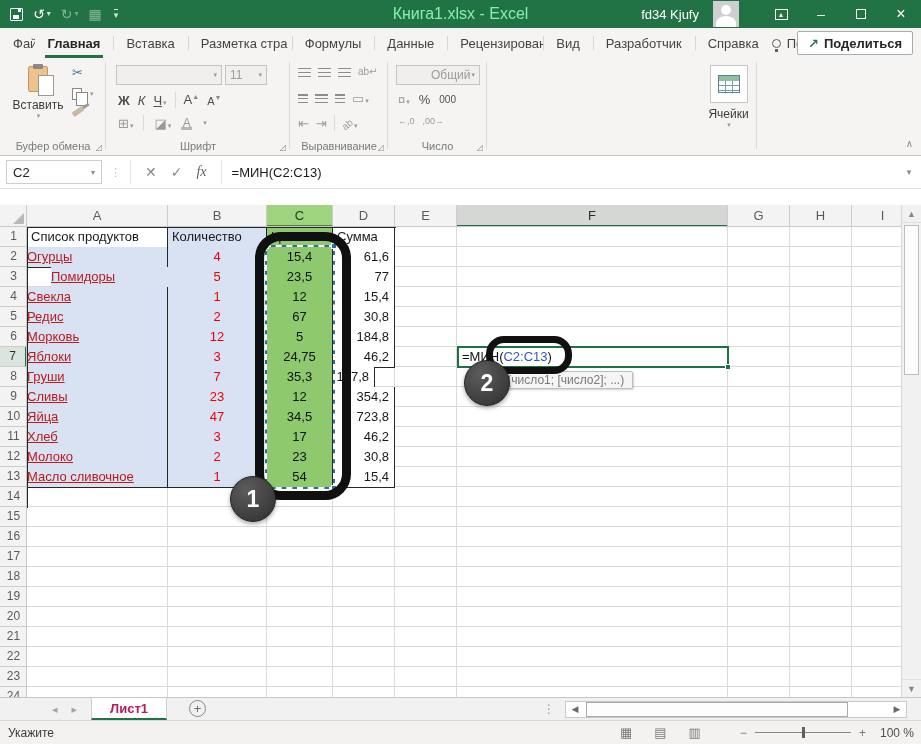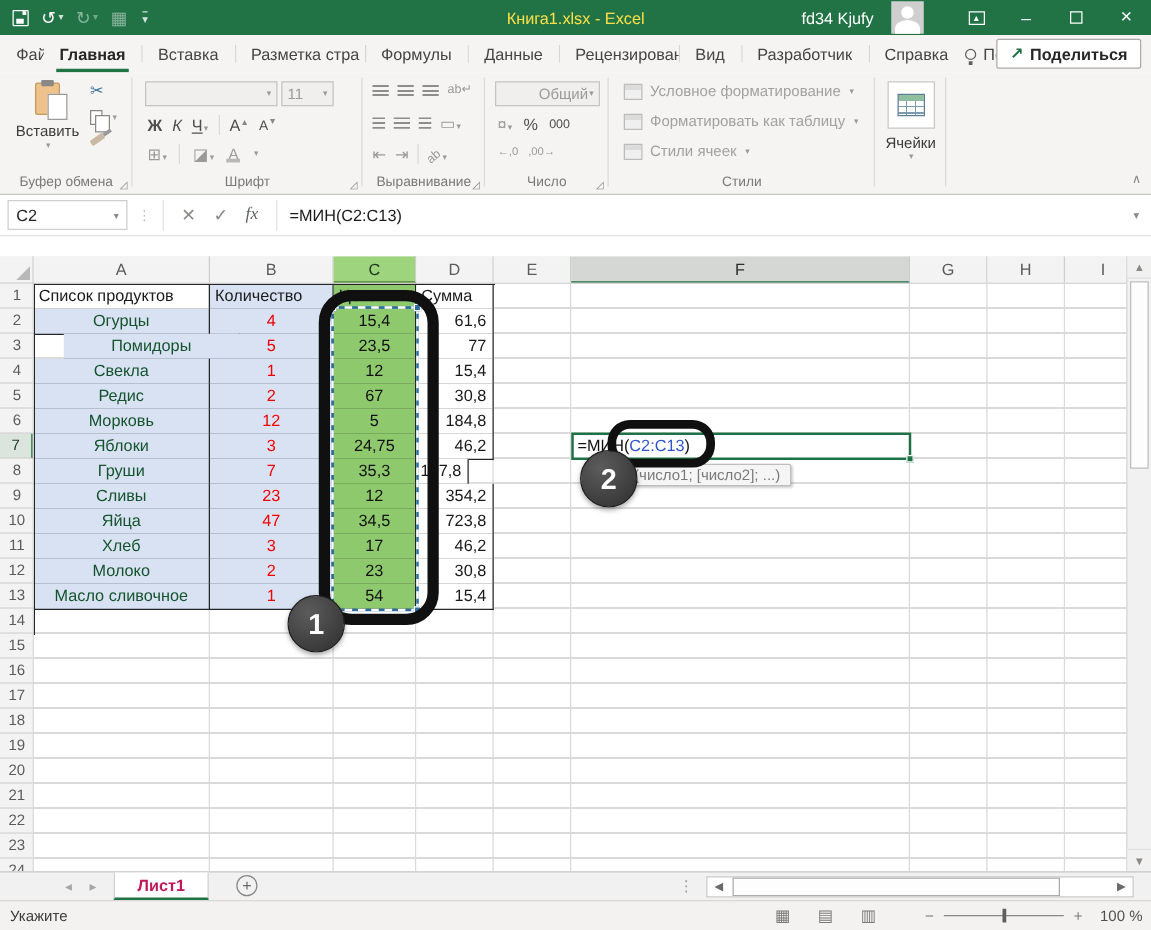--- a/index.html
+++ b/index.html
@@ -9,21 +9,21 @@
 
   
   .titlebar { position:absolute; left:0; top:0; width:921px; height:28px; background:#217346; color:#fff; display:flex; align-items:center; }
   .qat { display:flex; align-items:center; gap:10px; padding-left:10px; }
   .qat .qbtn { display:flex; align-items:center; color:#fff; font-size:14px; line-height:1; }
   .qat .dim { opacity:.45; }
   .qat .mini-chev { font-size:8px; margin-left:2px; opacity:.8; }
   .floppy { width:13px; height:13px; border:1.5px solid #fff; border-radius:1px; position:relative; }
   .floppy::after { content:""; position:absolute; left:2px; bottom:1px; width:6px; height:4px; background:#fff; }
   .floppy::before { content:""; position:absolute; right:1px; top:0; width:3px; height:3px; background:#fff; }
-  .title-text { position:absolute; left:0; right:0; text-align:center; font-size:13px; color:#fde047; pointer-events:none; }
+  .title-text { position:absolute; left:0; right:0; text-align:center; font-size:16px; color:#86efac; pointer-events:none; }
   .tb-right { position:absolute; right:0; top:0; height:28px; display:flex; align-items:center; }
   .username { font-size:13px; color:#fff; margin-right:14px; }
   .avatar { width:26px; height:26px; background:#cfcfcf; position:relative; overflow:hidden; margin-right:22px; }
   .avatar::before { content:""; position:absolute; left:8px; top:4px; width:10px; height:10px; border-radius:50%; background:#fff; }
   .avatar::after { content:""; position:absolute; left:3px; top:15px; width:20px; height:14px; border-radius:50% 50% 0 0; background:#fff; }
   .winbtn { width:40px; height:28px; display:flex; align-items:center; justify-content:center; color:#fff; font-size:14px; }
   .ribopt-ico { width:13px; height:11px; border:1px solid #fff; position:relative; font-size:8px; text-align:center; line-height:9px; }
   .maxi-ico { width:10px; height:10px; border:1px solid #fff; }
 
   
@@ -127,21 +127,21 @@
   .rh-active { background:#dbe5dd; border-right:2px solid #1e7145; color:#173c22; }
   .gbody { position:absolute; left:27px; top:22px; width:874px; height:470px; overflow:hidden; background:repeating-linear-gradient(to bottom,#fff 0 19px,#dadada 19px 20px); }
   .vline { position:absolute; top:0; bottom:0; width:1px; background:#dadada; }
 
   .cell { position:absolute; height:21px; line-height:19px; font-size:13px; color:#1a1a1a; border-right:1px solid #262626; border-bottom:1px solid #262626; background:#fff; overflow:hidden; white-space:nowrap; }
   .tabledge { position:absolute; left:0; top:0; width:369px; height:281px; border-left:1px solid #262626; border-top:1px solid #262626; pointer-events:none; }
   .h-name { padding-left:4px; background:#fff; }
   .h-qty { padding-left:4px; background:#d9e2f3; }
   .h-price { padding-left:4px; background:#8ec96e; }
   .h-sum { padding-left:4px; background:#fff; }
-  .c-name { text-align:center; color:#14532d; background:#d9e2f3; }
+  .c-name { color:#b91c1c; background:#d9e2f3;text-decoration:underline; }
   .c-qty { text-align:center; color:#f00000; background:#d9e2f3; }
   .c-price { text-align:center; color:#111; background:#8ec96e; }
   .c-sum { text-align:right; padding-right:5px; background:#fff; }
 
   .ants { position:absolute; left:238px; top:18px; width:70px; height:244px; border:2px solid #2e6da0; z-index:5; pointer-events:none; }
   .ants::after { content:""; position:absolute; inset:-2px; border:2px dashed #fff; }
   .handle { position:absolute; width:6px; height:6px; background:#2e6da0; border:1px solid #fff; z-index:6; }
   .h-tl { left:-4px; top:-4px; } .h-tr { right:-4px; top:-4px; } .h-bl { left:-4px; bottom:-4px; } .h-br { right:-4px; bottom:-4px; }
 
   .f7 { position:absolute; left:430px; top:119px; width:272px; height:22px; border:2px solid #1e7145; background:#fff; z-index:4; padding-left:3px; line-height:18px; font-size:13px; color:#111; }
@@ -339,38 +339,20 @@
         <span class="ric on" style="font-size:10px;">000</span>
       </div>
       <div class="num-row3">
         <span>←,0</span>
         <span>,00→</span>
       </div>
       <div class="glabel">Число</div>
       <div class="launcher">◿</div>
     </div>
 
-    <div class="rgroup g-style">
-      <div class="st-row" style="top:8px;">
-        <span class="sicon"></span>
-        <span>Условное форматирование</span>
-        <span class="chev">▾</span>
-      </div>
-      <div class="st-row" style="top:32px;">
-        <span class="sicon"></span>
-        <span>Форматировать как таблицу</span>
-        <span class="chev">▾</span>
-      </div>
-      <div class="st-row" style="top:56px;">
-        <span class="sicon"></span>
-        <span>Стили ячеек</span>
-        <span class="chev">▾</span>
-      </div>
-      <div class="glabel">Стили</div>
-    </div>
 
     <div class="rgroup g-cells">
       <div class="bigbtn">
         <div class="bigbtn-box">
             <span class="tbl-ico"></span>
           </div>
         <div>Ячейки</div>
         <div class="chev">▾</div>
       </div>
       <div class="glabel"></div>

